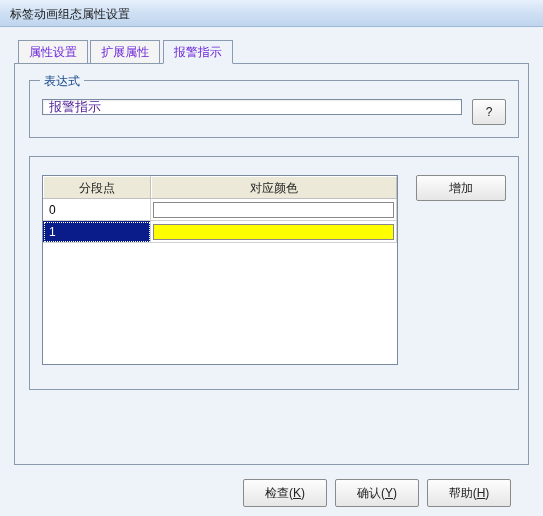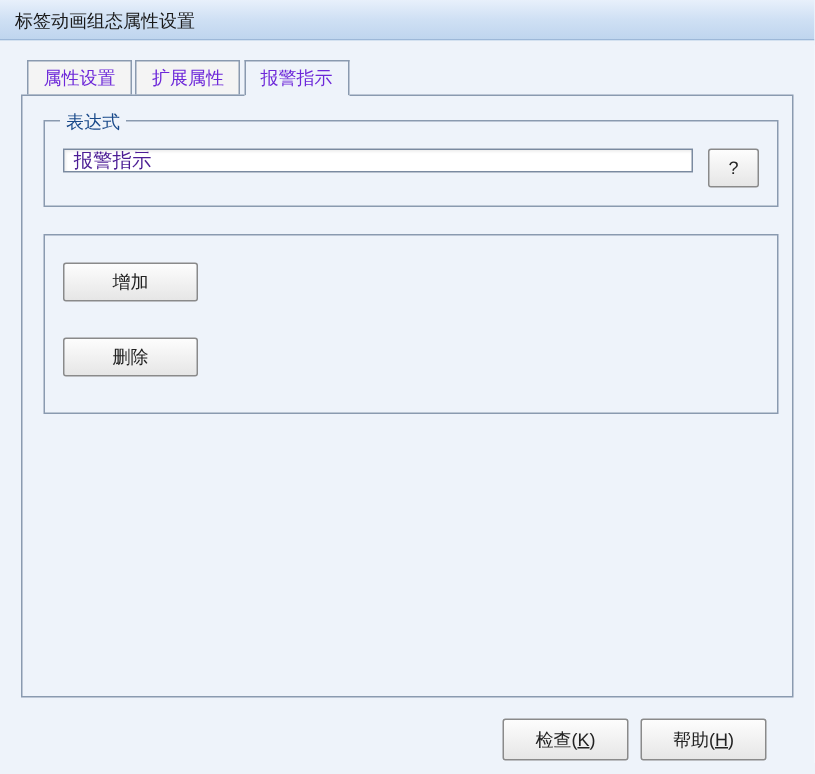--- a/index.html
+++ b/index.html
@@ -186,28 +186,48 @@
       <div class="groupbox">
         <span class="legend">表达式</span>
         <div class="expr-row">
           <input class="expr-input" type="text" value="报警指示" style="">
           <button class="btn small">?</button>
         </div>
       </div>
 
       <div class="groupbox" style="padding-bottom:24px;">
         <div class="fill-row">
+          <div class="table-wrap">
+            <div class="thead">
+              <div class="th col1">分段点</div>
+              <div class="th col2">对应颜色</div>
+            </div>
+            <div id="fill-rows">
+                <div class="trow">
+                  <div class="td col1">0</div>
+                  <div class="td col2">
+                    <div class="swatch" style="background: rgb(255, 255, 255);"></div>
+                  </div>
+                </div>
+                <div class="trow selected">
+                  <div class="td col1">1</div>
+                  <div class="td col2">
+                    <div class="swatch" style="background: rgb(255, 255, 0);"></div>
+                  </div>
+                </div>
+              </div>
+          </div>
           <div class="side-buttons">
             <button class="btn">增加</button>
-            <button class="btn">删除</button>
           </div>
         </div>
       </div>
 
     </div>
 
     <div class="footer">
       <button class="btn">检查(<u>K</u>)</button>
+      <button class="btn">确认(<u>Y</u>)</button>
       <button class="btn">帮助(<u>H</u>)</button>
     </div>
 
   </div>
 </div>
 
 </body></html>

